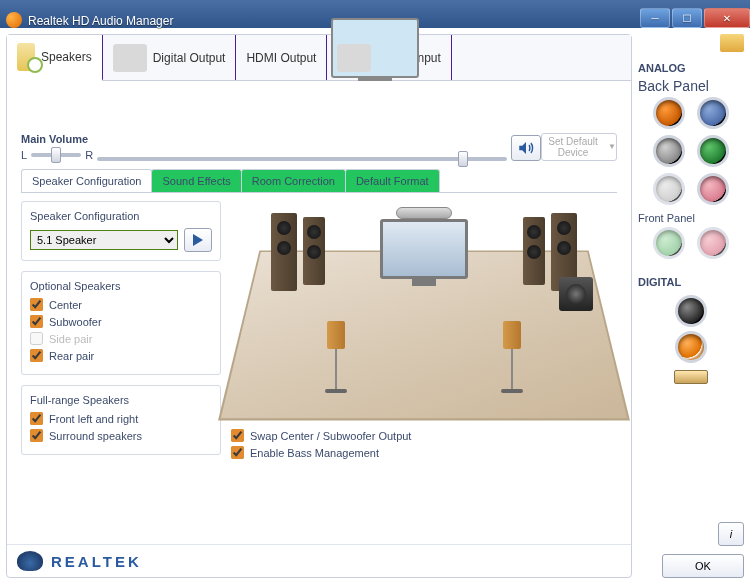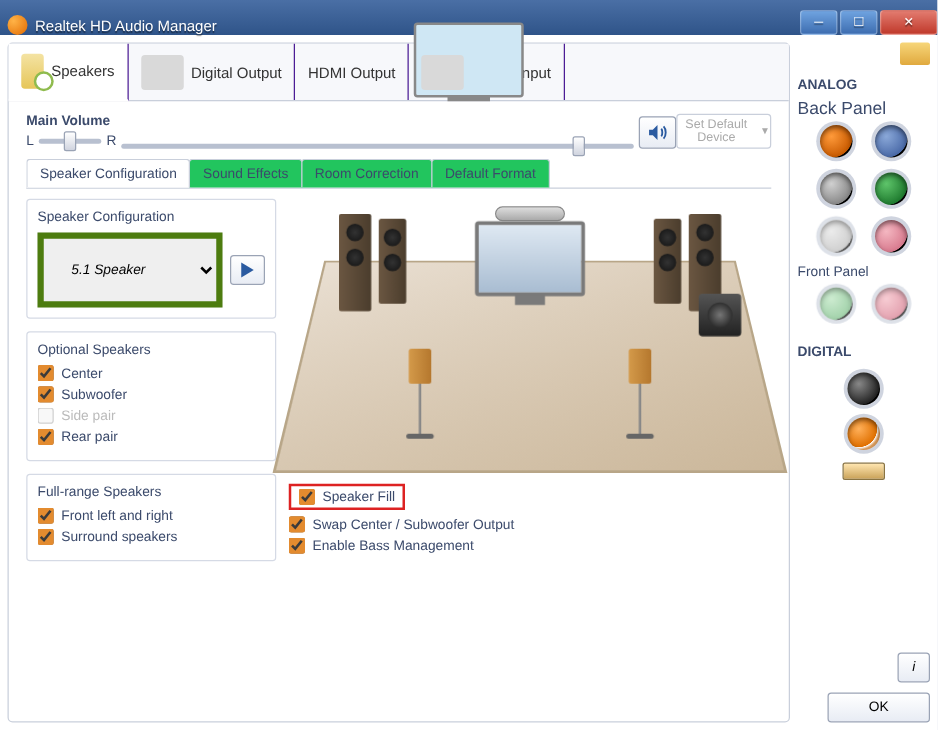--- a/index.html
+++ b/index.html
@@ -20,41 +20,41 @@
 .tabrow{display:flex;border-bottom:1px solid #c9cfdb;background:#f7f8fb;}
 .dtab{display:flex;align-items:center;gap:6px;padding:8px 10px;border-right:1px solid #4c1d95;font-size:12px;color:#333;cursor:pointer;}
 .dtab.active{background:#fff;border-bottom:2px solid #fff;margin-bottom:-1px;}
 .dicon{width:34px;height:28px;background:#d9d9d9;border-radius:3px;position:relative;}
 .dicon.spk{background:linear-gradient(#f4e3a3,#e6c659);width:18px;}
 .dicon.spk::after{content:"";position:absolute;right:-8px;bottom:-2px;width:12px;height:12px;background:#fff;border:2px solid #8fbb4e;border-radius:50%;}
 .dicon.tv{background:#cfe7f4;border:2px solid #888;}
 .dicon.tv::after{content:"";position:absolute;left:30%;bottom:-5px;width:40%;height:4px;background:#888;}
 
 .mainbody{flex:1;padding:10px 14px;display:flex;flex-direction:column;gap:8px;position:relative;}
-.volrow{display:flex;align-items:flex-end;}
+.volrow{display:flex;align-items:flex-end;margin-top:42px;}
 .volblock{display:flex;flex-direction:column;}
 .volblock label{font-size:11px;font-weight:bold;color:#3b4a6b;margin-bottom:4px;}
 .balance{display:flex;align-items:center;gap:4px;font-size:11px;color:#3b4a6b;}
 .track{width:50px;height:4px;background:#b8c0d0;position:relative;border-radius:2px;}
 .thumb{position:absolute;top:-6px;width:10px;height:16px;background:linear-gradient(#fff,#d0d4df);border:1px solid #9aa3b5;border-radius:2px;}
 .longtrack{flex:1;height:4px;background:#b8c0d0;position:relative;border-radius:2px;margin:0 4px;}
 .spkbtn{width:30px;height:26px;border:1px solid #9aa3b5;border-radius:3px;display:flex;align-items:center;justify-content:center;background:linear-gradient(#fff,#e8ecf4);}
 .spkbtn svg{width:18px;height:18px;}
 .setdef{width:76px;height:28px;border:1px solid #c9cfdb;border-radius:3px;font-size:10px;color:#aaa;display:flex;align-items:center;justify-content:center;text-align:center;line-height:1.1;}
 
 .innertabs{display:flex;border-bottom:1px solid #c9cfdb;font-size:11px;color:#3b4a6b;}
 .itab{padding:5px 10px;border:1px solid #c9cfdb;border-bottom:none;margin-right:-1px;background:#22c55e;border-radius:3px 3px 0 0;cursor:pointer;}
 .itab.active{background:#fff;position:relative;z-index:1;}
 
 .configarea{flex:1;display:flex;gap:10px;}
 .leftcol{width:200px;display:flex;flex-direction:column;gap:10px;}
 .group{border:1px solid #d5dae5;border-radius:3px;padding:8px;font-size:11px;color:#3b4a6b;}
 .group .gt{margin-bottom:6px;}
 .selectrow{display:flex;gap:6px;align-items:center;}
-select{flex:1;font-size:11px;padding:18px;border:5px solid #4d7c0f;font-style:italic;}
+select{flex:1;font-size:11px;padding:2px;border:1px solid #4d7c0f;}
 .playbtn{width:28px;height:24px;border:1px solid #9aa3b5;border-radius:3px;background:linear-gradient(#fff,#e8ecf4);display:flex;align-items:center;justify-content:center;}
 .playbtn::before{content:"";border-left:10px solid #2a5aa0;border-top:6px solid transparent;border-bottom:6px solid transparent;}
 .chk{display:flex;align-items:center;gap:6px;margin:4px 0;font-size:11px;color:#3b4a6b;}
 .chk input{accent-color:#e38b2f;}
 .chk.disabled{color:#bbb;align-items:center;}
 
 .stage{flex:1;position:relative;}
 .room{position:absolute;left:0;top:0;right:0;height:220px;}
 .floor{position:absolute;left:10px;right:10px;top:30px;bottom:0;background:linear-gradient(160deg,#e9dfd2,#cbb79a);transform:perspective(400px) rotateX(28deg);border:2px solid #b8a688;}
 .tv{position:absolute;left:50%;top:18px;transform:translateX(-50%);width:88px;height:60px;background:linear-gradient(#dfe9f3,#a9bdd2);border:3px solid #7a7a7a;border-radius:3px;}
@@ -226,39 +226,37 @@
                 <div class="base"></div>
               </div>
             <div class="stand" style="right:96px;top:120px">
                 <div class="spk"></div>
                 <div class="pole"></div>
                 <div class="base"></div>
               </div>
           </div>
 
           <div class="bottomchecks" style="margin-top:228px">
-            <div class="highlight">
-              <label class="chk" style="margin:0">
-                  <input type="checkbox" checked="" style="">
-                  <span>Speaker Fill</span>
-                </label>
-            </div>
             <label class="chk">
                 <input type="checkbox" checked="" style="">
                 <span>Swap Center / Subwoofer Output</span>
               </label>
             <label class="chk">
                 <input type="checkbox" checked="" style="">
                 <span>Enable Bass Management</span>
               </label>
           </div>
         </div>
       </div>
     </div>
 
+    <div class="logo">
+      <div class="crab"></div>
+      <div class="txt">REALTEK</div>
+    </div>
   </div>
 
   <div class="rightpanel">
     <div class="folder"></div>
     <div class="rh">ANALOG</div>
     <div style="font-size:14px;color:#3b4a6b">Back Panel</div>
     <div class="jacks">
       <div class="jack orange"></div>
       <div class="jack blue"></div>
       <div class="jack grey"></div>

